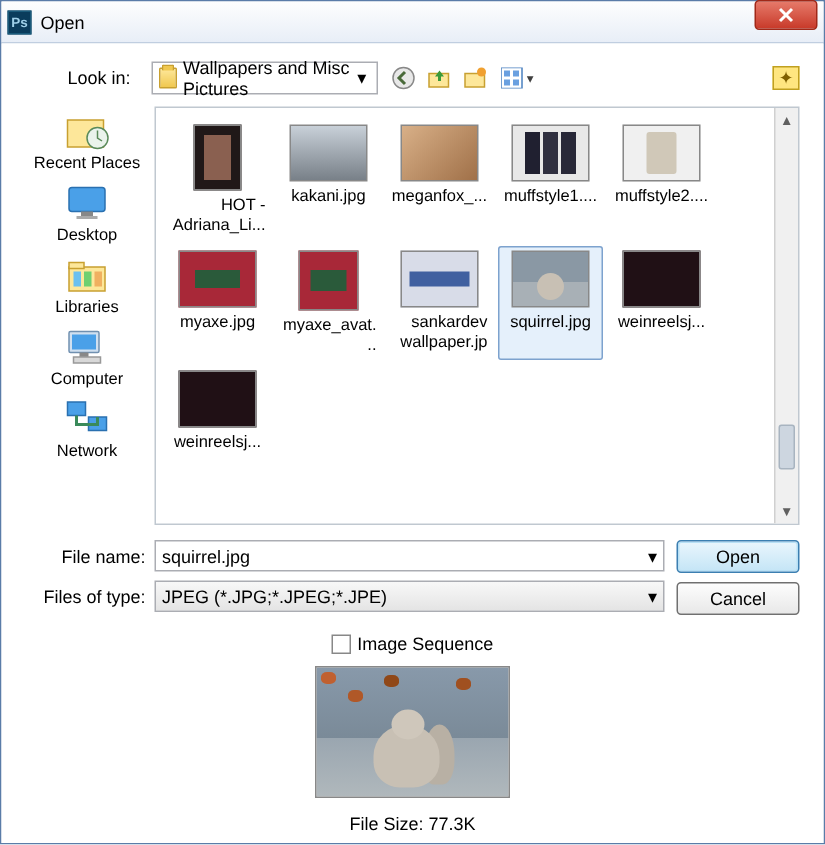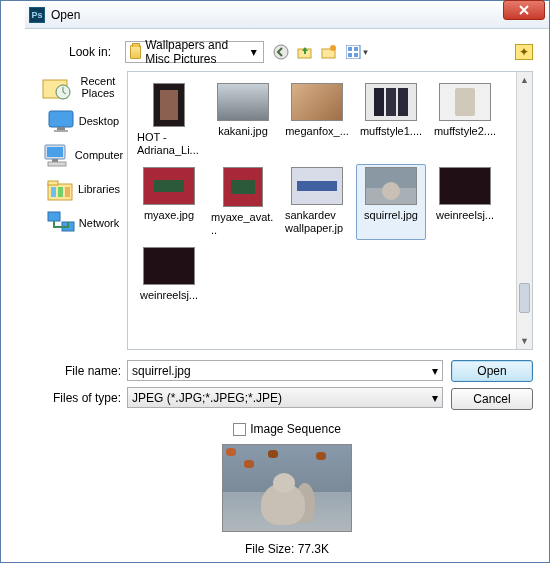--- a/index.html
+++ b/index.html
@@ -1,41 +1,41 @@
 <!DOCTYPE html>
 <html><head>
 <meta charset="utf-8">
 <style>
 * { box-sizing: border-box; margin: 0; padding: 0; font-family: "Segoe UI", Tahoma, sans-serif; font-size: 12px; }
 body { width: 550px; height: 563px; background: #fff; overflow: hidden; }
-.window { width: 550px; height: 563px; border: 1px solid #5a7ca8; background: #fff; display: flex; flex-direction: column; padding-left: 24px; }
+.window { width: 550px; height: 563px; border: 1px solid #5a7ca8; background: #fff; display: flex; flex-direction: column; }
 .titlebar { height: 28px; background: linear-gradient(#fdfefe, #e8eef7); display: flex; align-items: center; padding: 0 4px; border-bottom: 1px solid #c0cee0; }
 .ps-icon { width: 16px; height: 16px; background: #0a3c5c; border: 1px solid #1a5a7a; display: flex; align-items: center; justify-content: center; color: #9ecfe8; font-size: 9px; font-weight: bold; margin-right: 6px; }
 .title-text { flex: 1; color: #000; }
 .close-btn { width: 42px; height: 20px; background: linear-gradient(#e67a6a, #c83a2a); border: 1px solid #a02818; border-radius: 3px; display: flex; align-items: center; justify-content: center; margin-top: -6px; position: relative; top: -2px; }
 .close-btn svg { width: 10px; height: 10px; }
 .body { flex: 1; background: #fff; padding: 12px 16px 6px 16px; display: flex; flex-direction: column; }
 .lookrow { display: flex; align-items: center; gap: 8px; margin-bottom: 8px; }
 .lookrow .lbl { width: 76px; text-align: right; padding-right: 6px; }
 .combo { flex: 1; height: 22px; border: 1px solid #abadb3; background: #fff; display: flex; align-items: center; padding: 0 4px; position: relative; }
 .combo .arrow { margin-left: auto; width: 16px; text-align: center; }
 .folder-ico { width: 16px; height: 14px; background: linear-gradient(#fde79a, #f0c850); border: 1px solid #c8a030; border-radius: 1px; margin-right: 4px; position: relative; }
 .folder-ico::before { content: ""; position: absolute; top: -3px; left: 1px; width: 6px; height: 3px; background: #f0c850; border: 1px solid #c8a030; border-bottom: none; border-radius: 1px 1px 0 0; }
 .tb-icons { display: flex; gap: 6px; align-items: center; }
 .tb-btn { width: 18px; height: 18px; display: flex; align-items: center; justify-content: center; }
 .middle { display: flex; gap: 4px; flex: 1; min-height: 0; }
 .places { width: 82px; display: flex; flex-direction: column; gap: 6px; align-items: center; padding-top: 2px; }
-.place { display: flex; flex-direction: row; align-items: center; gap: 2px; cursor: default; }
+.place { display: flex; flex-direction: column; align-items: center; gap: 2px; cursor: default; }
 .place-ico { width: 32px; height: 28px; display: flex; align-items: center; justify-content: center; }
 .place-lbl { font-size: 11px; color: #000; text-align: center; }
 .filearea { flex: 1; border: 1px solid #c0c8d0; background: #fff; padding: 8px 6px; display: flex; flex-wrap: wrap; align-content: flex-start; gap: 4px 4px; position: relative; overflow: hidden; }
 .file { width: 70px; display: flex; flex-direction: column; align-items: center; gap: 4px; padding: 2px; border: 1px solid transparent; }
 .file.sel { border: 1px solid #7da2ce; background: #e5f0fb; border-radius: 2px; }
 .thumb { width: 52px; height: 38px; border: 1px solid #888; background: #666; display: flex; align-items: center; justify-content: center; overflow: hidden; }
-.fname { font-size: 11px; text-align: left; line-height: 13px; word-break: break-word; max-height: 26px; overflow: hidden; }
+.fname { font-size: 11px; text-align: right; line-height: 13px; word-break: break-word; max-height: 26px; overflow: hidden; }
 .scroll { position: absolute; right: 0; top: 0; bottom: 0; width: 16px; background: #f0f0f0; border-left: 1px solid #d0d0d0; display: flex; flex-direction: column; }
 .scroll .sbar { flex: 1; position: relative; }
 .scroll .thumb-s { position: absolute; right: 2px; left: 2px; bottom: 20px; height: 30px; background: #cdd6e0; border: 1px solid #a8b4c0; border-radius: 2px; }
 .scroll .arr { height: 16px; display: flex; align-items: center; justify-content: center; color: #606060; font-size: 9px; }
 .formrows { margin-top: 10px; display: flex; gap: 8px; }
 .formrows .left { flex: 1; display: flex; flex-direction: column; gap: 6px; }
 .formrows .right { width: 82px; display: flex; flex-direction: column; gap: 6px; }
 .frow { display: flex; align-items: center; gap: 6px; }
 .frow .lbl2 { width: 80px; text-align: right; padding-left: 6px; }
 .frow .combo2 { flex: 1; height: 21px; border: 1px solid #abadb3; background: #fff; display: flex; align-items: center; padding: 0 4px; }
@@ -130,39 +130,39 @@
                 <rect x="3" y="3" width="24" height="16" rx="2" fill="#4aa0e8" stroke="#2a70b0"></rect>
                 <rect x="11" y="19" width="8" height="3" fill="#888"></rect>
                 <rect x="8" y="22" width="14" height="2" fill="#aaa"></rect>
               </svg>
           </div>
           <div class="place-lbl">Desktop</div>
         </div>
         <div class="place">
           <div class="place-ico">
             <svg width="30" height="26">
-                <rect x="3" y="3" width="20" height="14" rx="1" fill="#d0e0f0" stroke="#7090b0"></rect>
-                <rect x="5" y="5" width="16" height="10" fill="#4aa0e8"></rect>
-                <rect x="10" y="17" width="6" height="3" fill="#888"></rect>
-                <rect x="6" y="20" width="18" height="4" fill="#d8d8d8" stroke="#999"></rect>
-              </svg>
-          </div>
-          <div class="place-lbl">Computer</div>
-        </div>
-        <div class="place">
-          <div class="place-ico">
-            <svg width="30" height="26">
                 <rect x="3" y="8" width="24" height="16" fill="#fde79a" stroke="#c8a030"></rect>
                 <rect x="3" y="5" width="10" height="4" fill="#fde79a" stroke="#c8a030"></rect>
                 <rect x="6" y="11" width="5" height="10" fill="#6ac0f0"></rect>
                 <rect x="13" y="11" width="5" height="10" fill="#70d070"></rect>
                 <rect x="20" y="11" width="5" height="10" fill="#f0b060"></rect>
               </svg>
           </div>
           <div class="place-lbl">Libraries</div>
+        </div>
+        <div class="place">
+          <div class="place-ico">
+            <svg width="30" height="26">
+                <rect x="3" y="3" width="20" height="14" rx="1" fill="#d0e0f0" stroke="#7090b0"></rect>
+                <rect x="5" y="5" width="16" height="10" fill="#4aa0e8"></rect>
+                <rect x="10" y="17" width="6" height="3" fill="#888"></rect>
+                <rect x="6" y="20" width="18" height="4" fill="#d8d8d8" stroke="#999"></rect>
+              </svg>
+          </div>
+          <div class="place-lbl">Computer</div>
         </div>
         <div class="place">
           <div class="place-ico">
             <svg width="30" height="26">
                 <rect x="2" y="2" width="12" height="9" fill="#4aa0e8" stroke="#2a70b0"></rect>
                 <rect x="16" y="12" width="12" height="9" fill="#4aa0e8" stroke="#2a70b0"></rect>
                 <path d="M8 11 L8 17 L22 17 L22 12" stroke="#3a8a5a" stroke-width="2" fill="none"></path>
               </svg>
           </div>
           <div class="place-lbl">Network</div>

